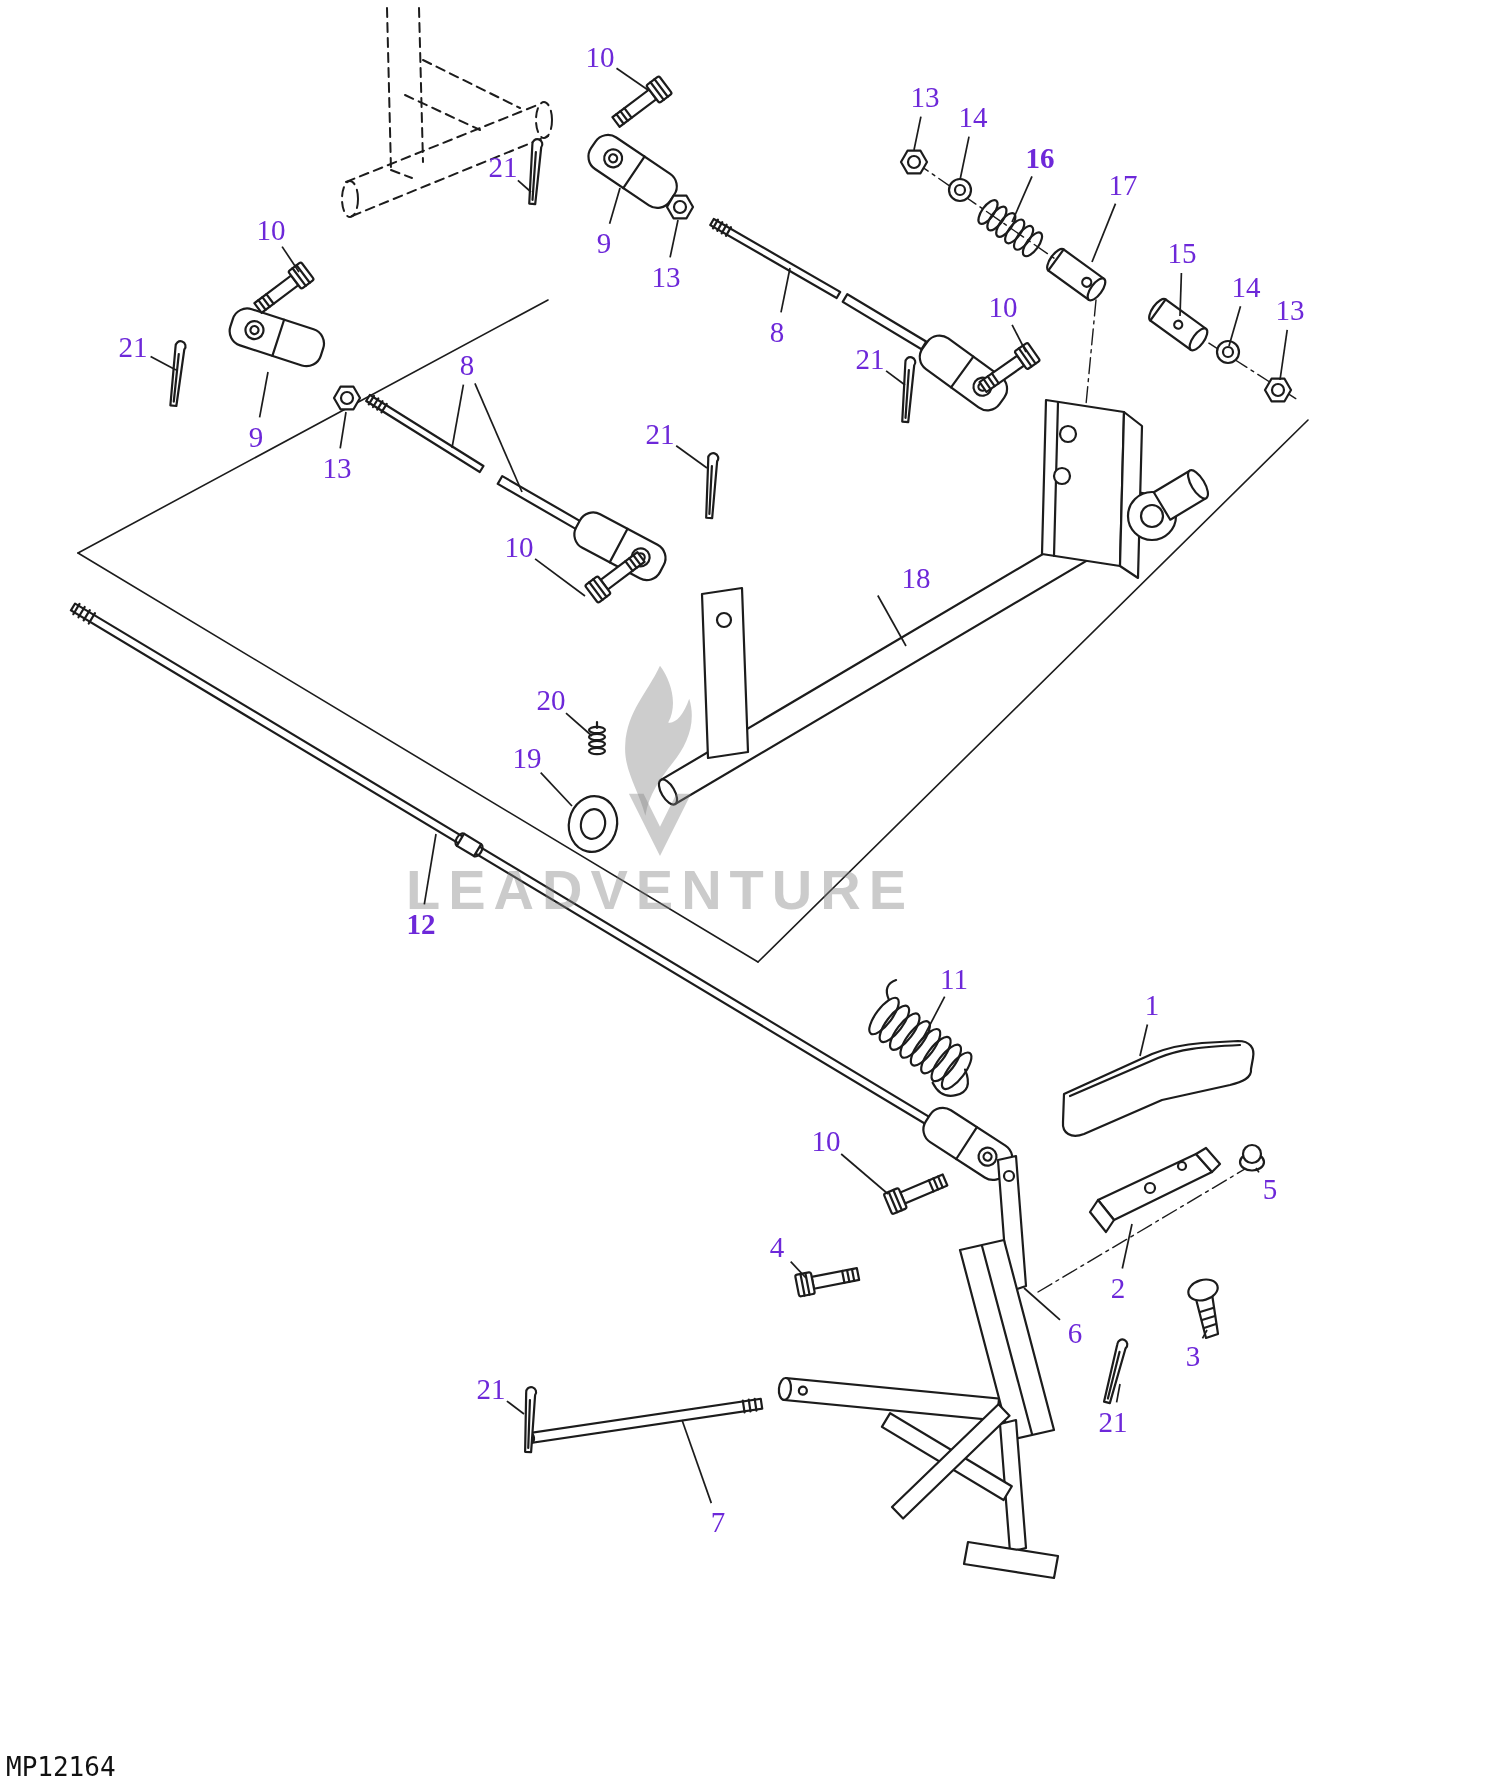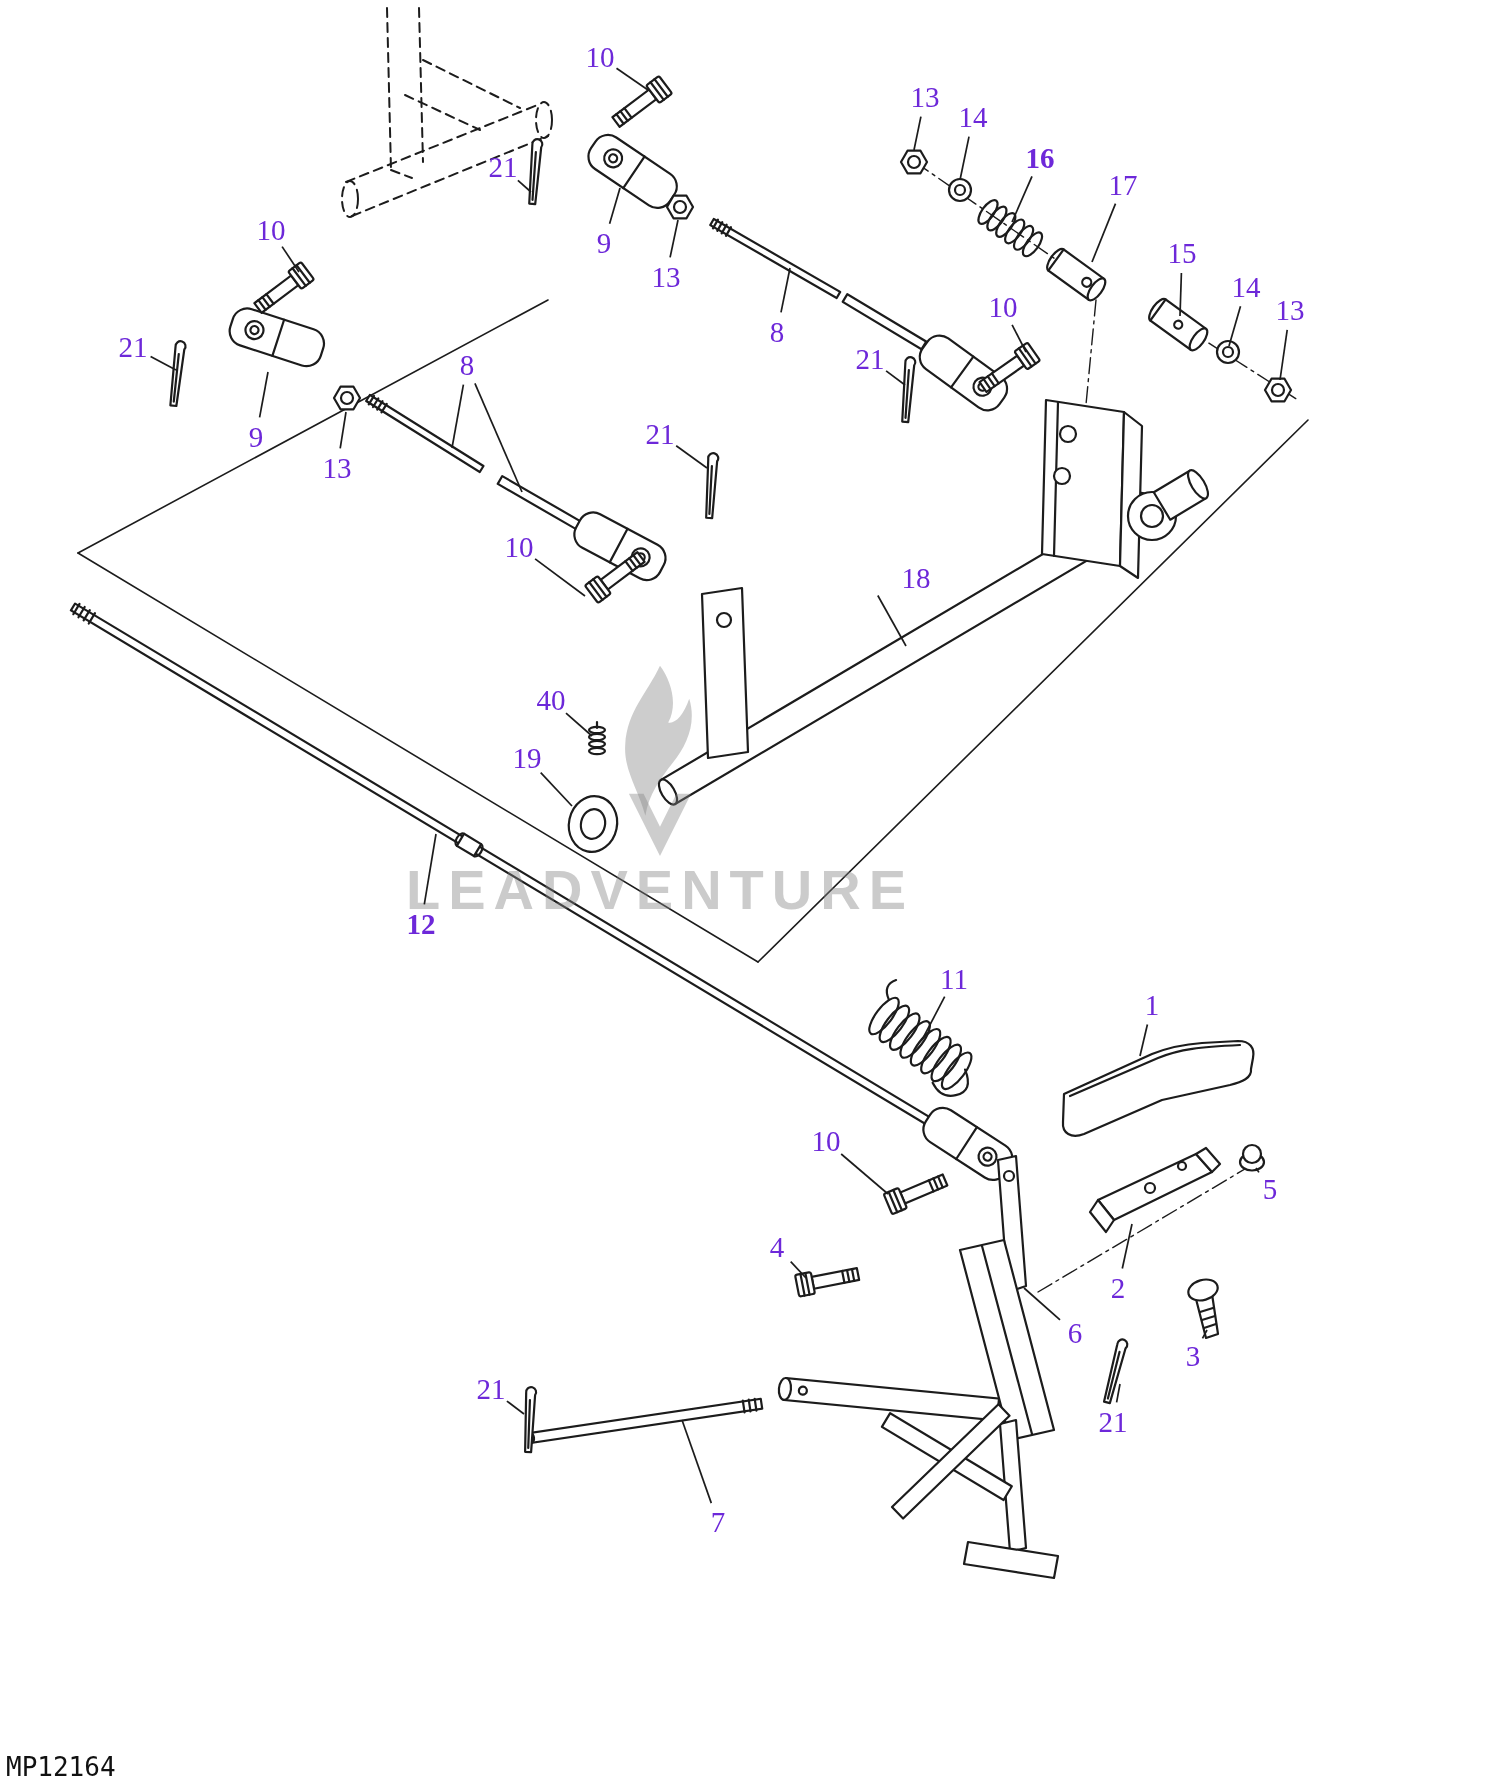--- a/index.html
+++ b/index.html
@@ -363,21 +363,21 @@
       <div class="callout" style="left: 1290px; top: 310px;">13</div>
       <div class="callout" style="left: 271px; top: 230px;">10</div>
       <div class="callout" style="left: 133px; top: 347px;">21</div>
       <div class="callout" style="left: 256px; top: 437px;">9</div>
       <div class="callout" style="left: 337px; top: 468px;">13</div>
       <div class="callout" style="left: 467px; top: 365px;">8</div>
       <div class="callout" style="left: 660px; top: 434px;">21</div>
       <div class="callout" style="left: 870px; top: 359px;">21</div>
       <div class="callout" style="left: 519px; top: 547px;">10</div>
       <div class="callout" style="left: 868px; top: 578px; margin-left: 48px;">18</div>
-      <div class="callout" style="left: 551px; top: 700px;">40</div>
+      <div class="callout" style="left: 551px; top: 700px;">20</div>
       <div class="callout" style="left: 527px; top: 758px;">19</div>
       <div class="callout" style="left: 421px; top: 924px; font-weight: bold;">12</div>
       <div class="callout" style="left: 954px; top: 979px; text-align: center;">11</div>
       <div class="callout" style="left: 1152px; top: 1005px;">1</div>
       <div class="callout" style="left: 826px; top: 1141px;">10</div>
       <div class="callout" style="left: 1270px; top: 1189px;">5</div>
       <div class="callout" style="left: 777px; top: 1247px;">4</div>
       <div class="callout" style="left: 1118px; top: 1288px;">2</div>
       <div class="callout" style="left: 1075px; top: 1333px;">6</div>
       <div class="callout" style="left: 1193px; top: 1356px;">3</div>

